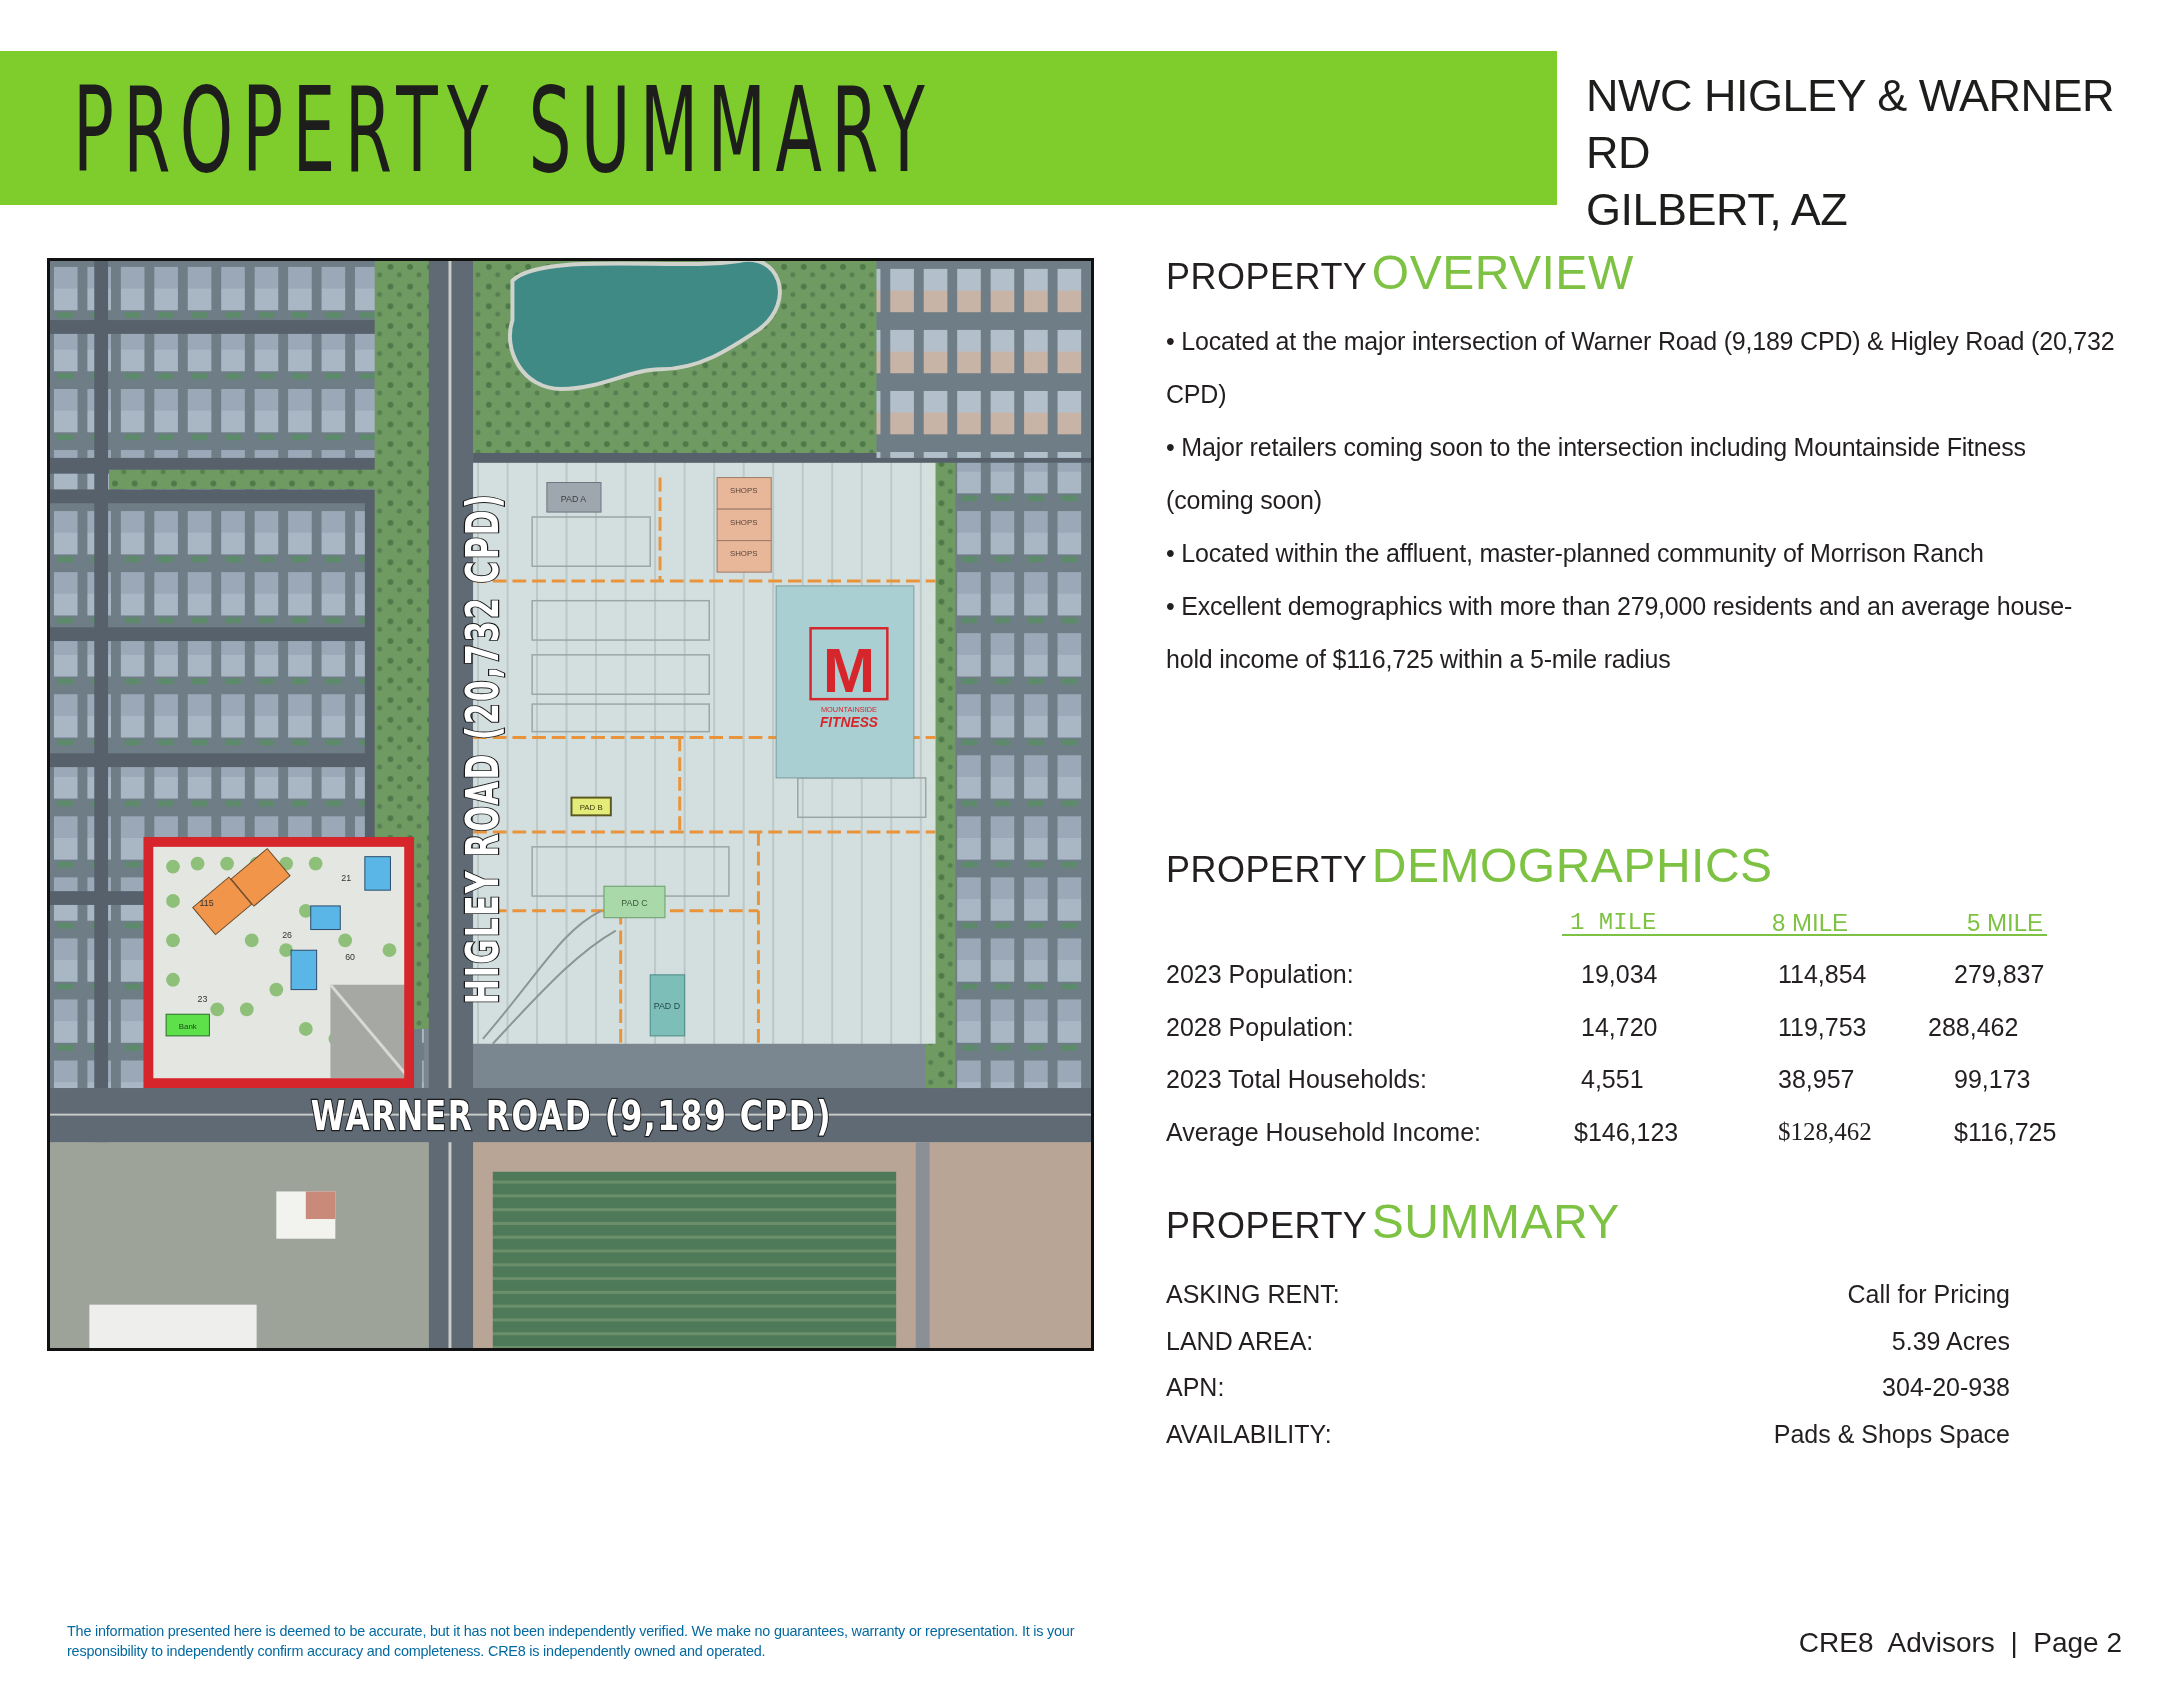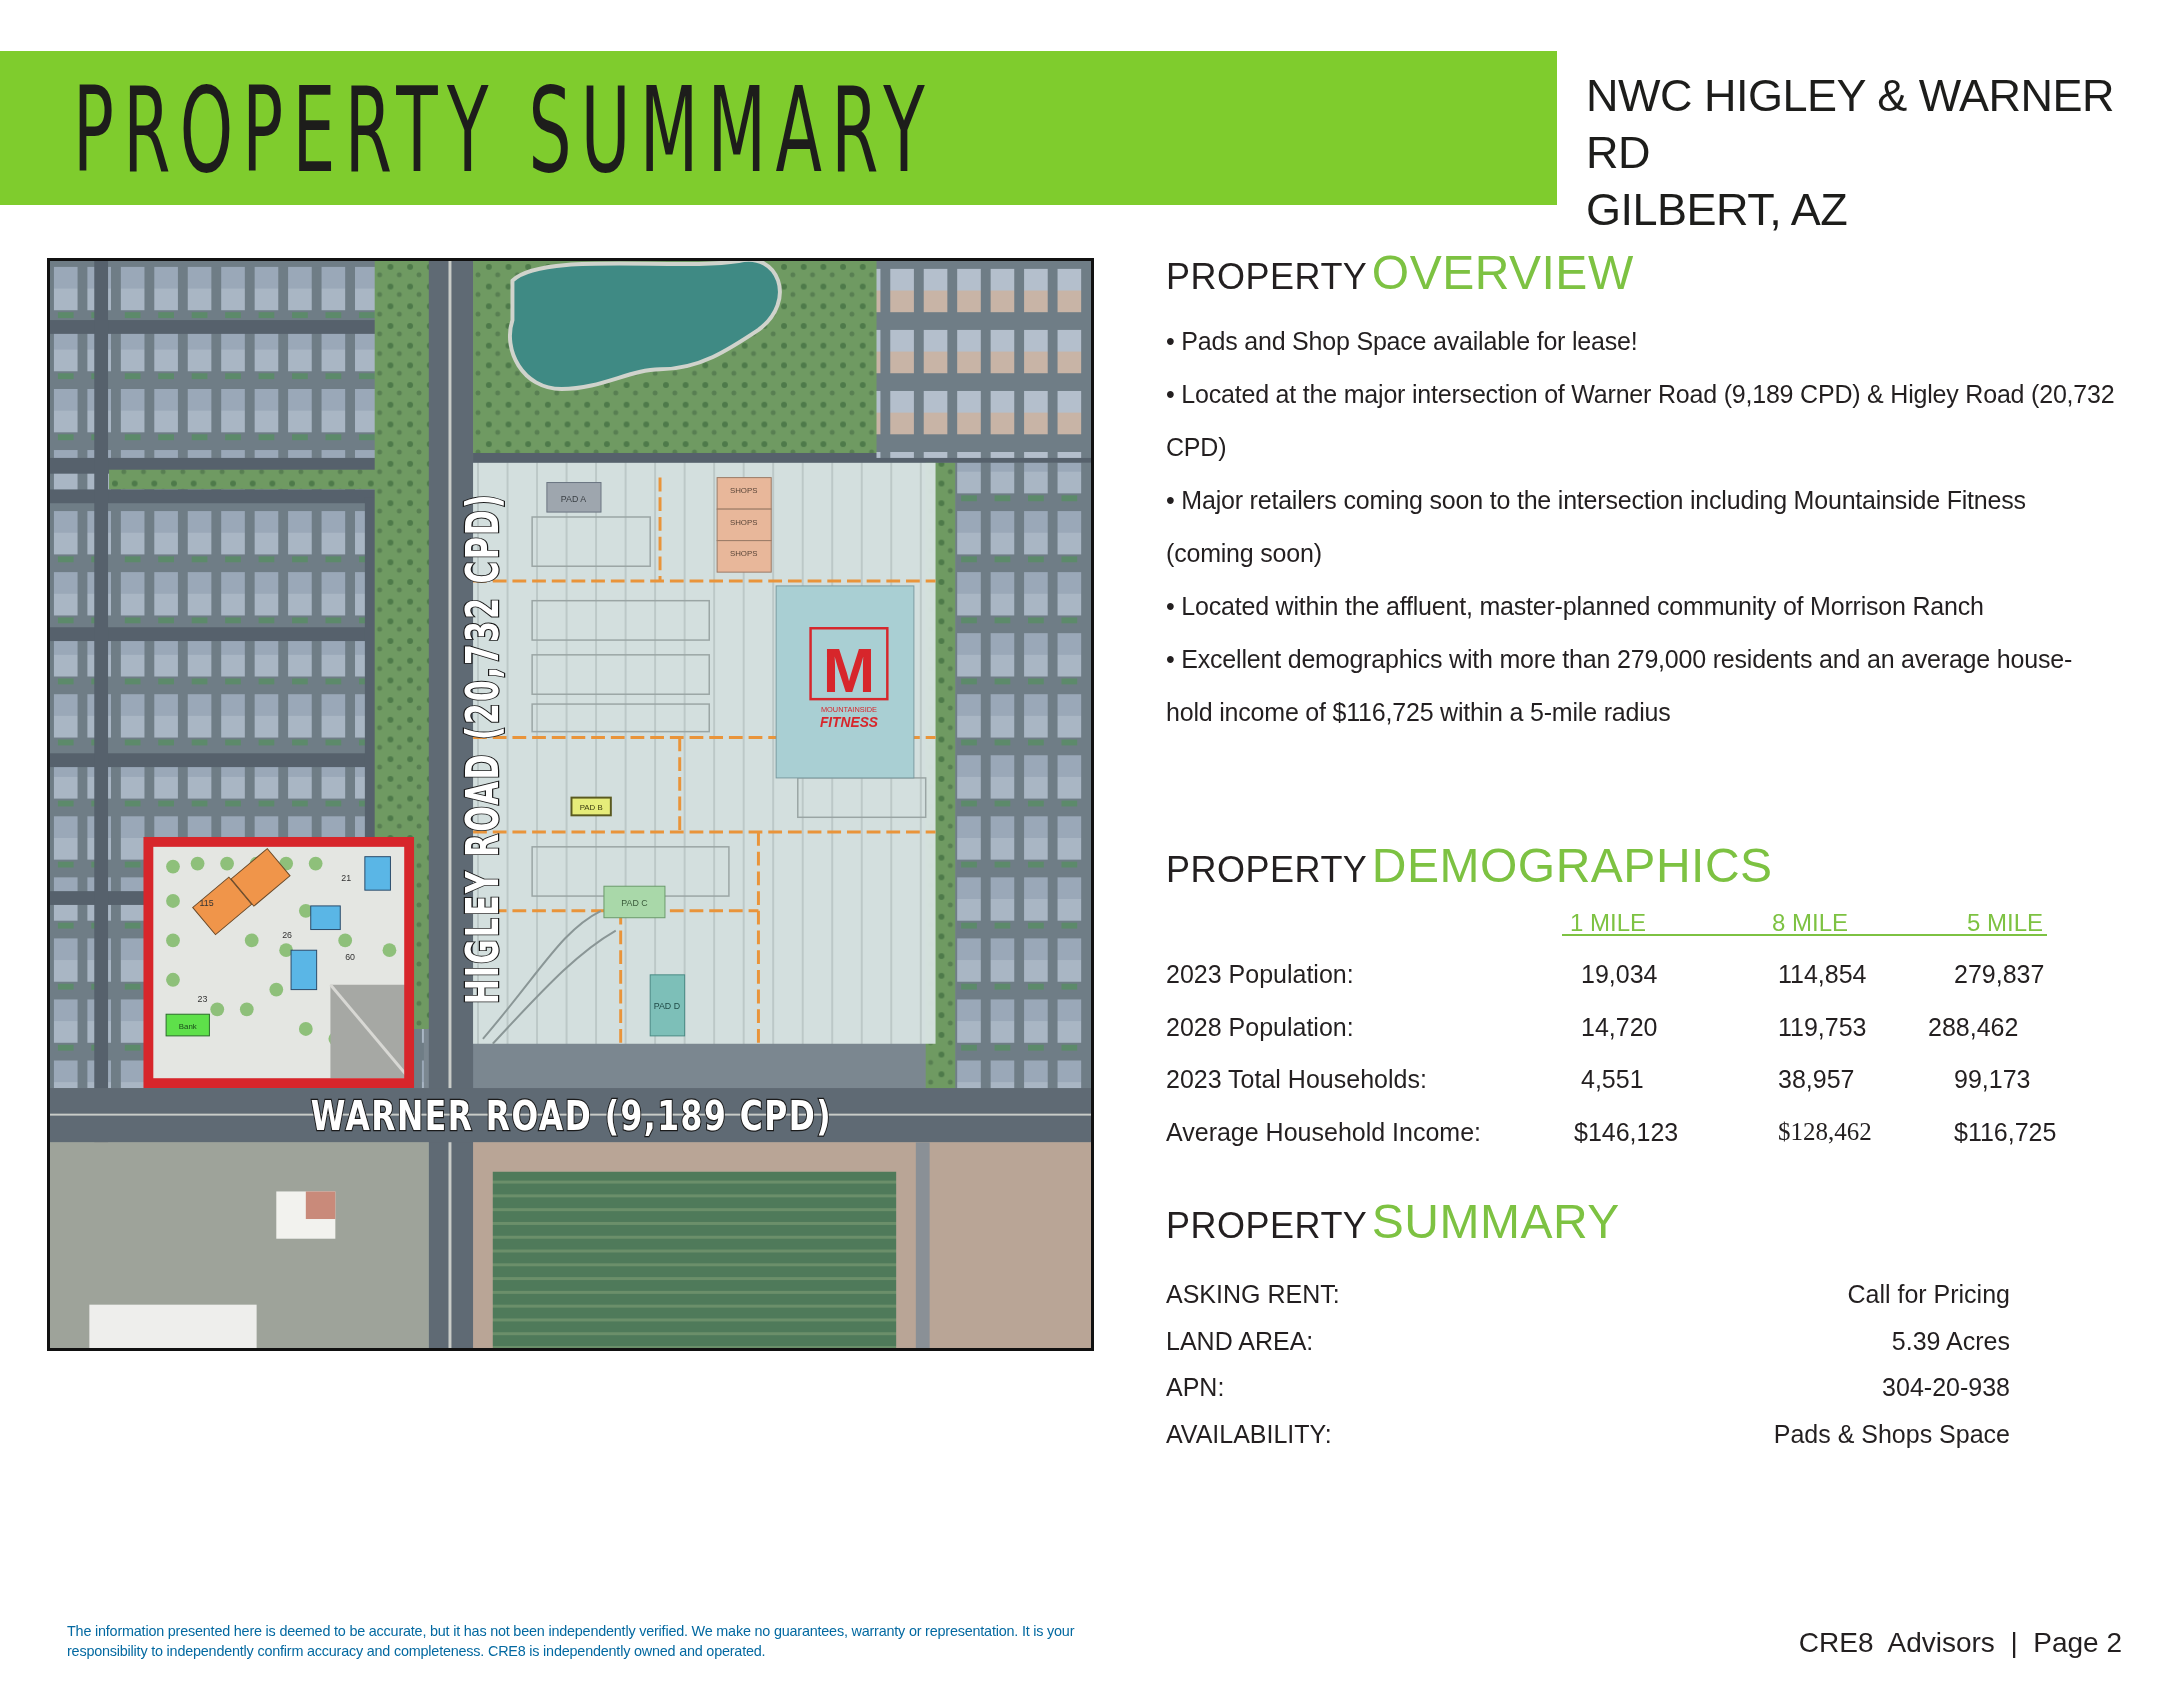--- a/index.html
+++ b/index.html
@@ -254,35 +254,34 @@
       <text x="265" y="883" font-size="42" font-weight="bold" fill="#ffffff" stroke="#1a1a1a" stroke-width="2.5" paint-order="stroke" font-family="DejaVu Sans, sans-serif" letter-spacing="2" textLength="530" lengthAdjust="spacingAndGlyphs">WARNER ROAD (9,189 CPD)</text>
     </g>
   </svg>
 </div>
 
 <div class="section-heading" style="top:245px;">
   <span class="dark">PROPERTY</span>
   <span class="green">OVERVIEW</span>
 </div>
 <div class="bullets">
-  <div class="bullet-line">• Pads and Shop Space available for lease!</div>
   <div class="bullet-line">• Located at the major intersection of Warner Road (9,189 CPD) &amp; Higley Road (20,732</div>
   <div class="bullet-line">CPD)</div>
   <div class="bullet-line">• Major retailers coming soon to the intersection including Mountainside Fitness</div>
   <div class="bullet-line">(coming soon)</div>
   <div class="bullet-line">• Located within the affluent, master-planned community of Morrison Ranch</div>
   <div class="bullet-line">• Excellent demographics with more than 279,000 residents and an average house-</div>
   <div class="bullet-line">hold income of $116,725 within a 5-mile radius</div>
 </div>
 
 <div class="section-heading" style="top:838px;">
   <span class="dark">PROPERTY</span>
   <span class="green">DEMOGRAPHICS</span>
 </div>
-<div class="demo-col-head" style="left:1570px;">1 MILE</div>
+<div class="demo-col-head" style="left:1570px;font-family:Liberation Mono, monospace;">1 MILE</div>
 <div class="demo-col-head" style="left:1772px;">8 MILE</div>
 <div class="demo-col-head" style="left:1967px;">5 MILE</div>
 <div class="demo-underline"></div>
 
 <div class="demo-row" style="top:960px;">
   <span style="left:0;">2023 Population:</span>
   <span style="left:415px;">19,034</span>
   <span style="left:612px;">114,854</span>
   <span style="left:788px;">279,837</span>
 </div>

